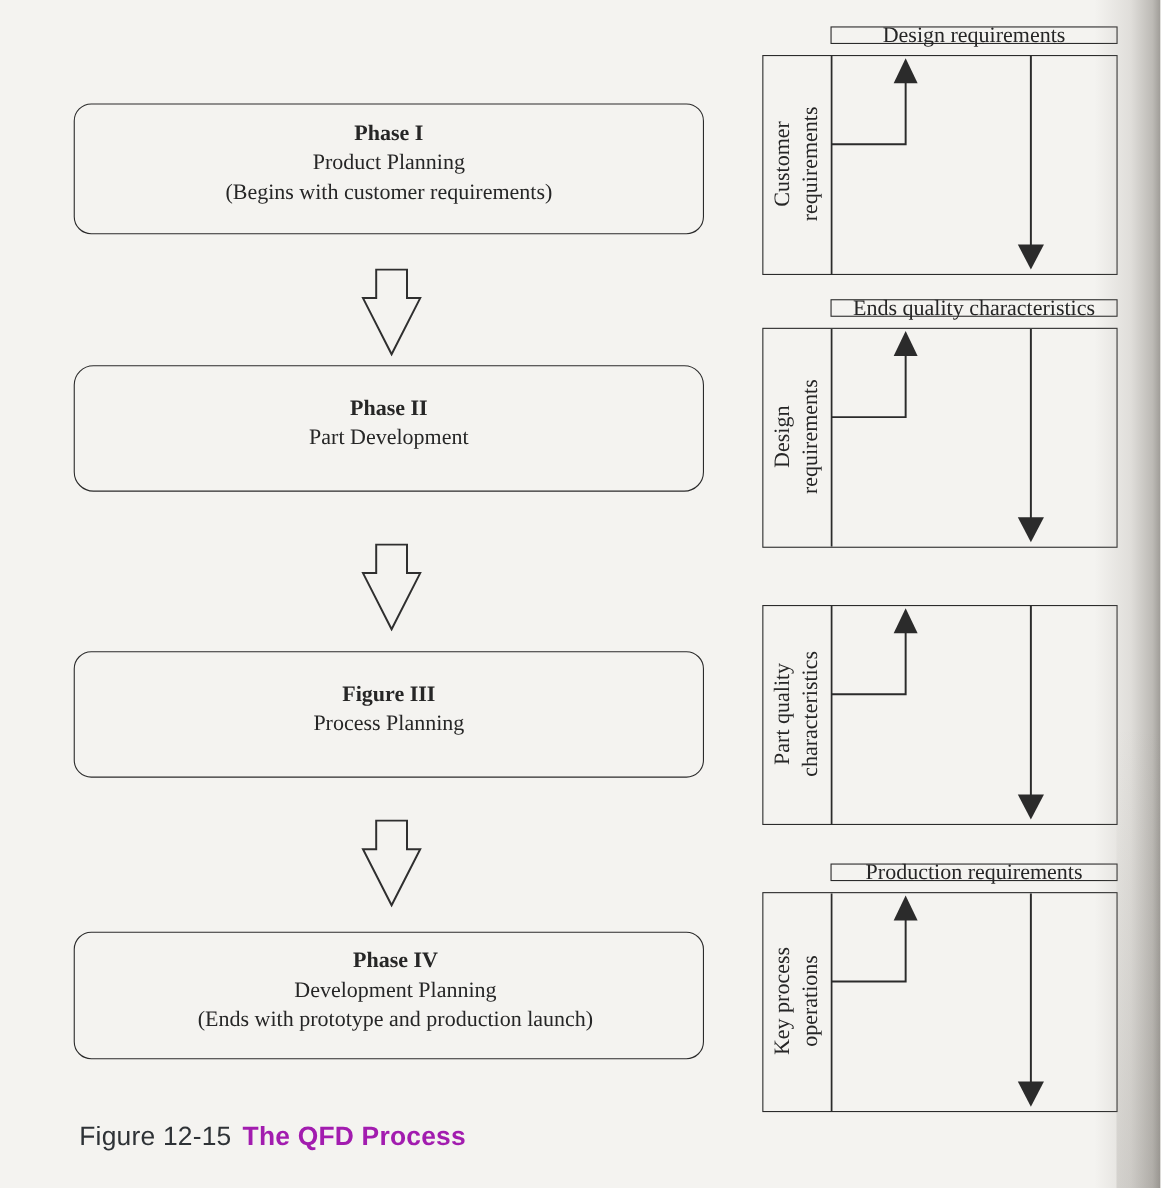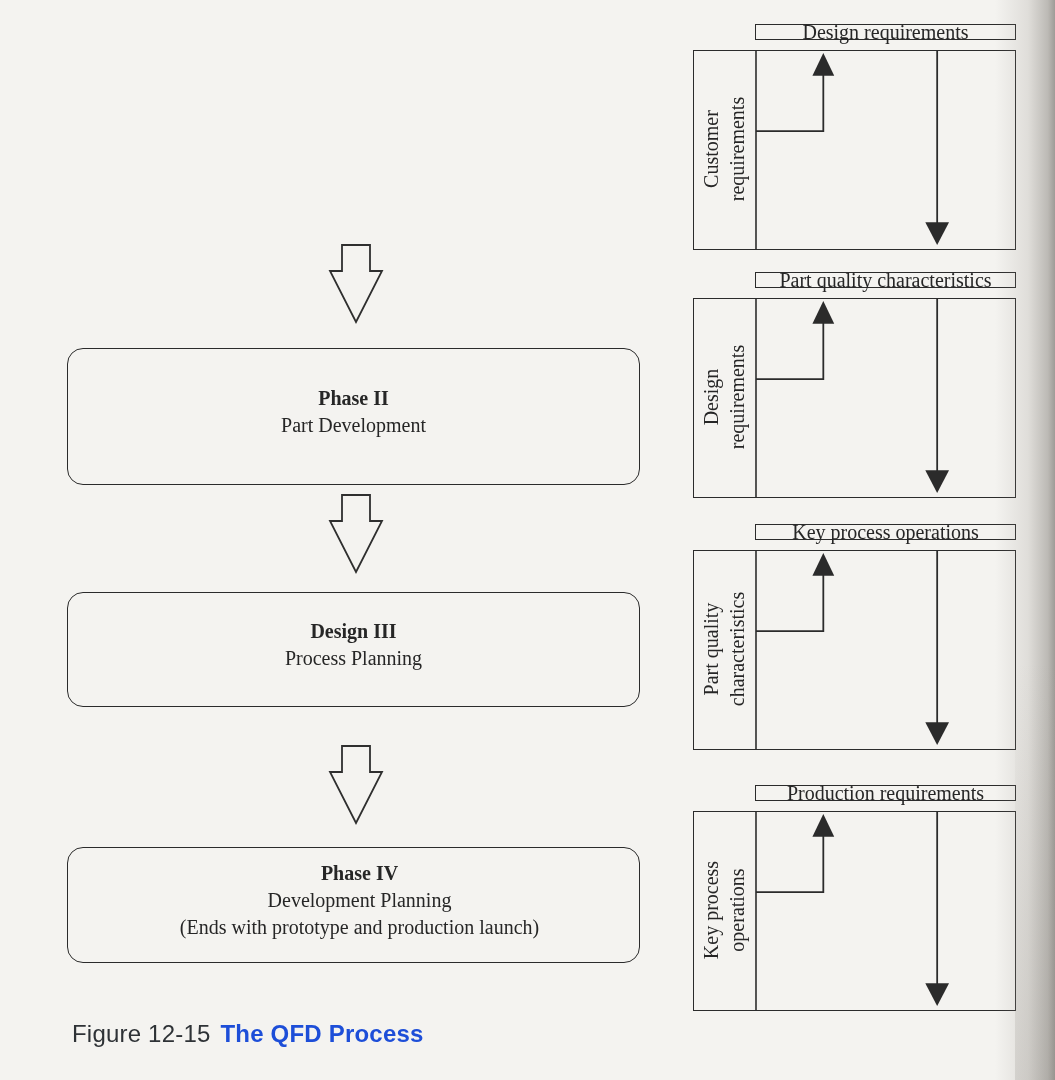--- a/index.html
+++ b/index.html
@@ -35,21 +35,21 @@
     border-radius:16px;
     background:transparent;
     display:flex;flex-direction:column;
     align-items:center;justify-content:center;
     text-align:center;
     padding-bottom:10px;box-sizing:border-box;
     font-size:20px;line-height:27px;
   }
   .phase-box .phase-title{font-weight:700;}
   .p1{top:94px;height:119px;}
-  .p2{top:348px;height:137px;}
+  .p2{top:332px;height:115px;border-radius:18px;}
   .p3{top:592px;height:115px;}
   .p4{top:847px;height:116px;padding-left:12px;}
 
   .block-arrow{position:absolute;left:328px;width:56px;height:80px;}
   .ba1{top:244px;}
   .ba2{top:494px;}
   .ba3{top:745px;}
 
   
   .matrix{
@@ -84,43 +84,48 @@
   }
 
   
   .caption{
     position:absolute;left:72px;top:1020px;
     font-family:"Liberation Sans","DejaVu Sans",sans-serif;
     font-size:24px;color:#2e3236;
     letter-spacing:0.2px;
   }
   .caption .cap-label{font-weight:400;margin-right:10px;}
-  .caption .cap-title{font-weight:700;color:#1d4ed8;}
+  .caption .cap-title{font-weight:700;color:#a21caf;}
 </style>
 </head>
 <body>
 
 <div class="page">
 
+  <div class="phase-box p1">
+    <div class="phase-title">Phase I</div>
+    <div class="phase-subtitle">Product Planning</div>
+    <div class="phase-note">(Begins with customer requirements)</div>
+  </div>
 
   <svg class="block-arrow ba1" viewBox="0 0 56 80">
     <polygon points="14,1 42,1 42,27 54,27 28,78 2,27 14,27" fill="none" stroke="#2f2f2f" stroke-width="1.8"></polygon>
   </svg>
 
   <div class="phase-box p2">
     <div class="phase-title">Phase II</div>
     <div class="phase-subtitle">Part Development</div>
   </div>
 
   <svg class="block-arrow ba2" viewBox="0 0 56 80">
     <polygon points="14,1 42,1 42,27 54,27 28,78 2,27 14,27" fill="none" stroke="#2f2f2f" stroke-width="1.8"></polygon>
   </svg>
 
   <div class="phase-box p3">
-    <div class="phase-title">Design III</div>
+    <div class="phase-title">Figure III</div>
     <div class="phase-subtitle">Process Planning</div>
   </div>
 
   <svg class="block-arrow ba3" viewBox="0 0 56 80">
     <polygon points="14,1 42,1 42,27 54,27 28,78 2,27 14,27" fill="none" stroke="#2f2f2f" stroke-width="1.8"></polygon>
   </svg>
 
   <div class="phase-box p4">
     <div class="phase-title">Phase IV</div>
     <div class="phase-subtitle">Development Planning</div>
@@ -138,38 +143,37 @@
         <line x1="62" y1="0" x2="62" y2="200" stroke="#2b2b2b" stroke-width="1.6"></line>
         <polyline points="62,81 130,81 130,22" fill="none" stroke="#2b2b2b" stroke-width="1.8"></polyline>
         <polygon points="130,2 119,25 141,25" fill="#2b2b2b"></polygon>
         <line x1="245" y1="0" x2="245" y2="176" stroke="#2b2b2b" stroke-width="1.8"></line>
         <polygon points="245,196 233,173 257,173" fill="#2b2b2b"></polygon>
       </svg>
     </div>
   </div>
 
   <div class="matrix m2">
-    <div class="matrix-header">Part quality characteristics</div>
+    <div class="matrix-header">Ends quality characteristics</div>
     <div class="matrix-body">
       <div class="side-label">
         <span>Design</span>
         <span>requirements</span>
       </div>
       <svg class="matrix-arrows" viewBox="0 0 323 200">
         <line x1="62" y1="0" x2="62" y2="200" stroke="#2b2b2b" stroke-width="1.6"></line>
         <polyline points="62,81 130,81 130,22" fill="none" stroke="#2b2b2b" stroke-width="1.8"></polyline>
         <polygon points="130,2 119,25 141,25" fill="#2b2b2b"></polygon>
         <line x1="245" y1="0" x2="245" y2="176" stroke="#2b2b2b" stroke-width="1.8"></line>
         <polygon points="245,196 233,173 257,173" fill="#2b2b2b"></polygon>
       </svg>
     </div>
   </div>
 
   <div class="matrix m3">
-    <div class="matrix-header">Key process operations</div>
     <div class="matrix-body">
       <div class="side-label">
         <span>Part quality</span>
         <span>characteristics</span>
       </div>
       <svg class="matrix-arrows" viewBox="0 0 323 200">
         <line x1="62" y1="0" x2="62" y2="200" stroke="#2b2b2b" stroke-width="1.6"></line>
         <polyline points="62,81 130,81 130,22" fill="none" stroke="#2b2b2b" stroke-width="1.8"></polyline>
         <polygon points="130,2 119,25 141,25" fill="#2b2b2b"></polygon>
         <line x1="245" y1="0" x2="245" y2="176" stroke="#2b2b2b" stroke-width="1.8"></line>

